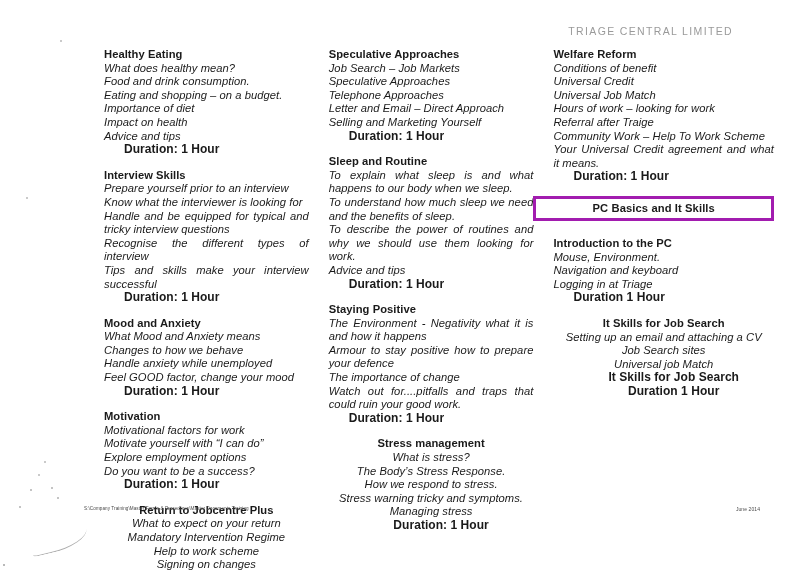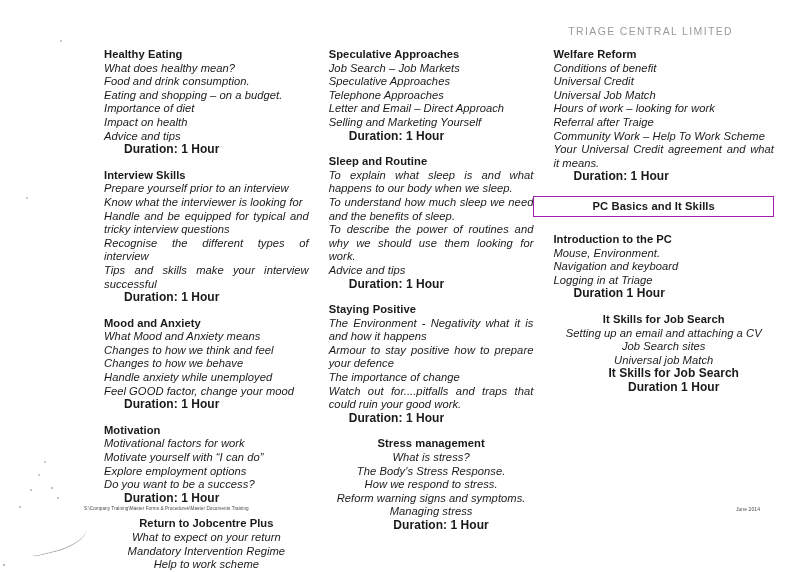--- a/index.html
+++ b/index.html
@@ -75,21 +75,21 @@
   .b-dur {
     font-weight: bold;
     font-size: 12px;
     line-height: 13.6px;
     letter-spacing: 0.05px;
     padding-left: 20px;
   }
 
   
   .section-box {
-    border: 1px solid #a21caf;
+    border: 3px solid #a21caf;
     text-align: center;
     font-weight: bold;
     font-size: 11.2px;
     line-height: 14px;
     padding: 2px 0 3px 0;
     margin: 12px 0 16px 0;
     letter-spacing: 0.1px;
   }
 
   
@@ -156,21 +156,20 @@
           <div class="b-line just">Prepare yourself prior to an interview</div>
           <div class="b-line just">Know what the interviewer is looking for</div>
           <div class="b-line just">Handle and be equipped for typical and tricky interview questions</div>
           <div class="b-line just">Recognise the different types of interview</div>
           <div class="b-line just">Tips and skills make your interview successful</div>
           <div class="b-dur">Duration: 1 Hour</div>
         </div>
         <div class="block">
           <div class="b-title">Mood and Anxiety</div>
           <div class="b-line">What Mood and Anxiety means</div>
-          <div class="b-line">Changes to how we think and feel</div>
           <div class="b-line">Changes to how we behave</div>
           <div class="b-line">Handle anxiety while unemployed</div>
           <div class="b-line">Feel GOOD factor, change your mood</div>
           <div class="b-dur">Duration: 1 Hour</div>
         </div>
         <div class="block">
           <div class="b-title">Motivation</div>
           <div class="b-line">Motivational factors for work</div>
           <div class="b-line">Motivate yourself with “I can do”</div>
           <div class="b-line">Explore employment options</div>
@@ -210,21 +209,21 @@
           <div class="b-line just">Armour to stay positive how to prepare your defence</div>
           <div class="b-line just">The importance of change</div>
           <div class="b-line just">Watch out for....pitfalls and traps that could ruin your good work.</div>
           <div class="b-dur">Duration: 1 Hour</div>
         </div>
         <div class="block">
           <div class="b-title">Stress management</div>
           <div class="b-line">What is stress?</div>
           <div class="b-line">The Body’s Stress Response.</div>
           <div class="b-line">How we respond to stress.</div>
-          <div class="b-line">Reform warning signs and symptoms.</div>
+          <div class="b-line">Stress warning tricky and symptoms.</div>
           <div class="b-line">Managing stress</div>
           <div class="b-dur">Duration: 1 Hour</div>
         </div>
       </div>
     <div class="col col-3">
         <div class="block">
           <div class="b-title">Welfare Reform</div>
           <div class="b-line just">Conditions of benefit</div>
           <div class="b-line just">Universal Credit</div>
           <div class="b-line just">Universal Job Match</div>

